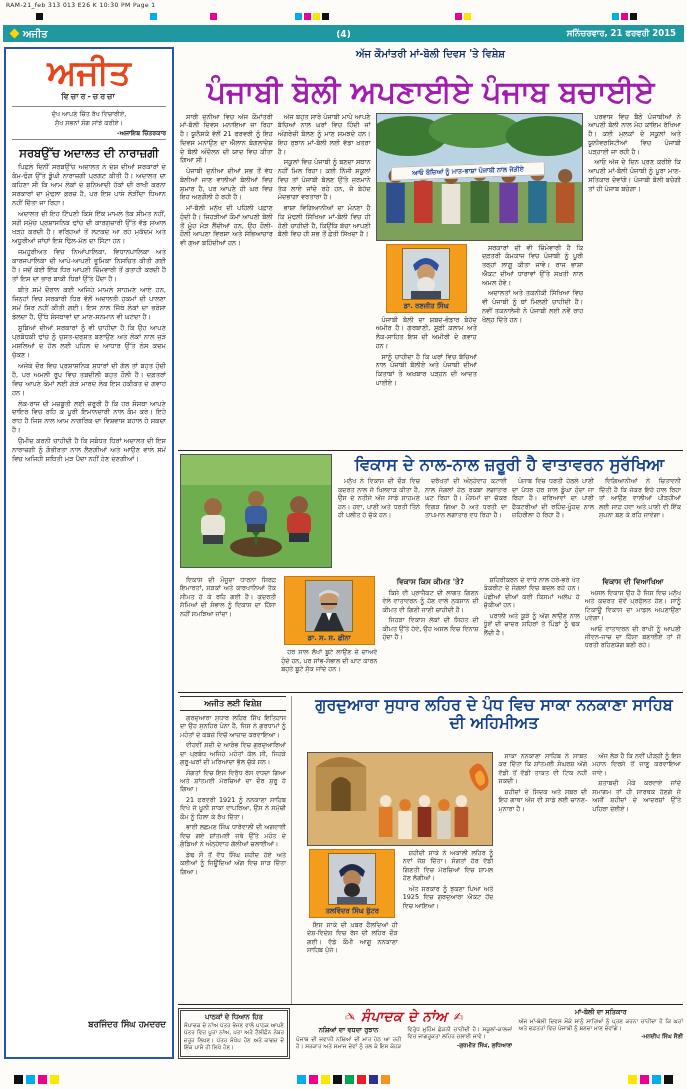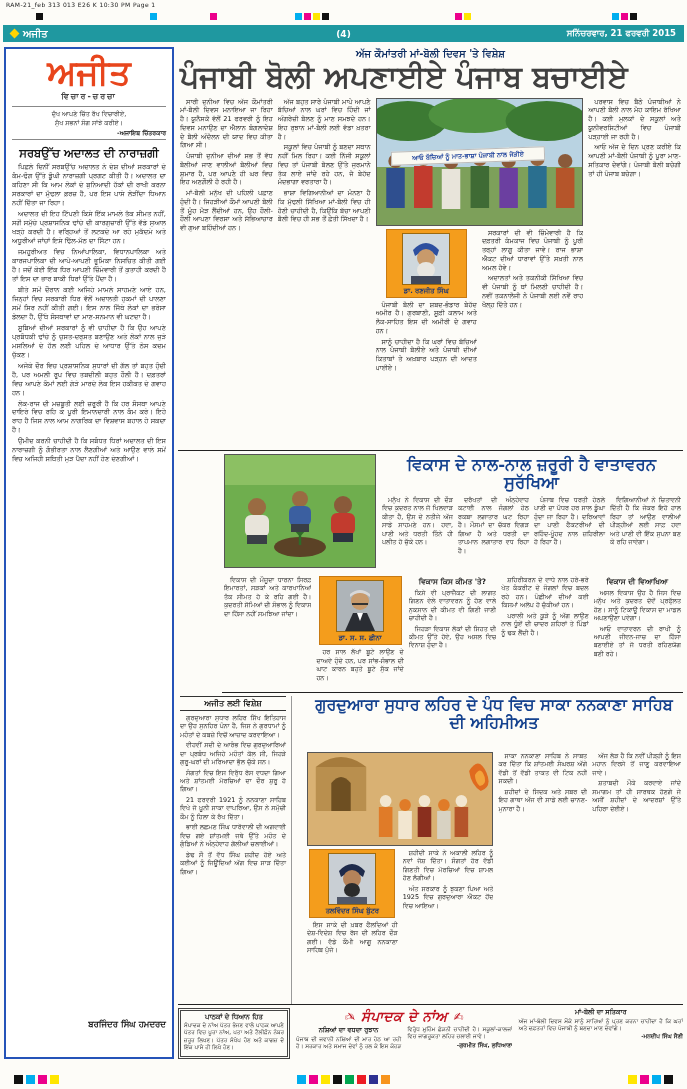--- a/index.html
+++ b/index.html
@@ -29,38 +29,38 @@
   .ed-sig{text-align:right;font-weight:bold;font-size:8.5px;margin-top:18px;}
 
   
   .main{position:absolute;top:47px;left:178px;width:505px;height:1012px;}
   .txt{text-align:justify;}
   .txt p{margin:0 0 2px;text-indent:6px;}
 
   
   .lead{height:404px;border-bottom:1.5px solid #222;box-sizing:border-box;padding:0 2px;overflow:hidden;}
   .kicker{text-align:center;font-weight:bold;font-size:10px;color:#0d2d63;margin:1px 0 0;}
-  .headline1{text-align:left;color:#404040;font-weight:bold;font-size:30px;line-height:1.05;margin:1px 0 5px;}
+  .headline1{text-align:center;color:#a21caf;font-weight:bold;font-size:30px;line-height:1.05;margin:16px 0 5px;}
   .lead-body{display:flex;gap:5px;height:344px;overflow:hidden;font-size:6.6px;line-height:1.33;}
   .lcol{flex:1.05;overflow:hidden;}
   .lmid{flex:2.35;display:flex;flex-direction:column;overflow:hidden;}
   .photo-frame{border:1px solid #555;position:relative;overflow:hidden;background:#cfe0d2;}
   .photo1{height:126px;margin-bottom:3px;}
   .banner{position:absolute;left:7%;top:40%;width:72%;background:#faf9f2;color:#1a3f9a;font-weight:bold;font-size:6.4px;text-align:center;padding:2px 2px;transform:rotate(-2deg);border:1px solid #bbb;line-height:1.25;}
   .lmid-cols{display:flex;gap:5px;flex:1;overflow:hidden;}
   .lmid-a,.lmid-b{flex:1;overflow:hidden;}
 
   
   .abox{border:1px solid #c87a12;background:#f49d1c;padding:3px 3px 2px;text-align:center;margin:0 auto 3px;width:72%;}
   .abox-photo{width:46px;height:50px;margin:0 auto;background:#dfe3e6;overflow:hidden;border:1px solid #9b6a10;}
   .abox-photo svg{display:block;}
   .abox-name{font-size:6.8px;font-weight:bold;color:#10337c;margin-top:2px;line-height:1.2;}
 
   
-  .env{height:242px;border-bottom:1.5px solid #222;box-sizing:border-box;padding:3px 2px 0;overflow:hidden;margin-left:44px;}
+  .env{height:242px;border-bottom:1.5px solid #222;box-sizing:border-box;padding:3px 2px 0;overflow:hidden;}
   .env-top{display:flex;gap:6px;height:118px;overflow:hidden;}
   .photo2{width:150px;height:112px;flex:none;}
   .env-right{flex:1;display:flex;flex-direction:column;overflow:hidden;}
   .headline2{text-align:center;color:#14418e;font-weight:bold;font-size:16.5px;line-height:1.12;margin:2px 0 3px;}
   .env-intro{columns:4;column-gap:5px;flex:1;overflow:hidden;font-size:6.4px;line-height:1.32;}
   .env-bottom{display:flex;gap:5px;height:114px;margin-top:4px;overflow:hidden;font-size:6.4px;line-height:1.32;}
   .ecol{flex:1;overflow:hidden;}
   .subhead{font-weight:bold;text-align:center;font-size:7.4px;margin:1px 0 2px;text-indent:0;}
 
   

